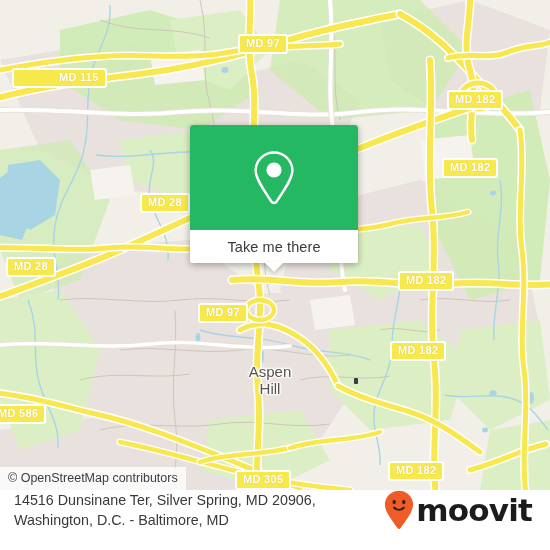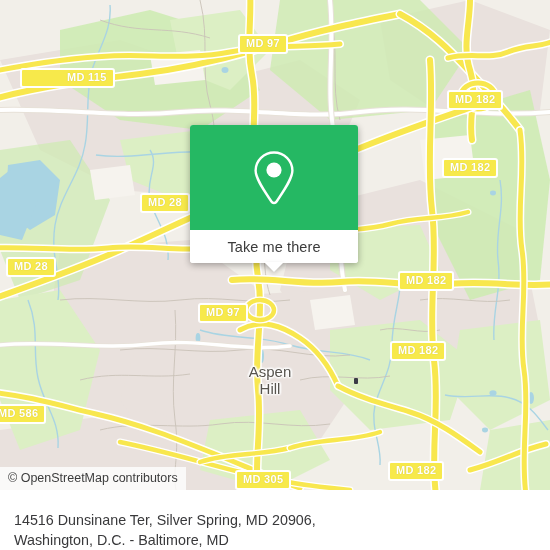--- a/index.html
+++ b/index.html
@@ -133,21 +133,21 @@
     filter: drop-shadow(0 2px 2px rgba(0,0,0,0.18));
   }
 
   
   #bottom-bar {
     position: absolute;
     left: 0; top: 490px;
     width: 550px; height: 60px;
     background: #ffffff;
     display: flex;
-    align-items: flex-end;
+    align-items: flex-start;
     justify-content: space-between;
     box-sizing: border-box;
     padding: 0 14px 0 14px;
   }
   #address-block {
     color: #39393b;
     font-family: "Liberation Sans", sans-serif;
     font-size: 14.3px;
     line-height: 20px;
     max-width: 380px;
@@ -313,21 +313,21 @@
 
       <path class="hwy-c" d="M200 462 C230 452 258 456 290 448" stroke-width="7"></path>
       <path class="hwy" d="M200 462 C230 452 258 456 290 448" stroke-width="4.4"></path>
       <path class="hwy-c" d="M290 448 C320 438 350 442 380 432" stroke-width="7"></path>
       <path class="hwy" d="M290 448 C320 438 350 442 380 432" stroke-width="4.4"></path>
 
       <path class="hwy-c" d="M300 240 C330 228 360 232 390 224 C420 216 440 220 468 212" stroke-width="7"></path>
       <path class="hwy" d="M300 240 C330 228 360 232 390 224 C420 216 440 220 468 212" stroke-width="4.4"></path>
     </svg>
 
-    <div class="shield" style="left:20px;  top:68px;padding-left:45px;">MD 115</div>
+    <div class="shield" style="left:12px;  top:68px;padding-left:45px;">MD 115</div>
     <div class="shield" style="left:238px; top:34px;">MD 97</div>
     <div class="shield" style="left:447px; top:90px;">MD 182</div>
     <div class="shield" style="left:442px; top:158px;">MD 182</div>
     <div class="shield" style="left:140px; top:193px;">MD 28</div>
     <div class="shield" style="left:6px;   top:257px;">MD 28</div>
     <div class="shield" style="left:398px; top:271px;">MD 182</div>
     <div class="shield" style="left:198px; top:303px;">MD 97</div>
     <div class="shield" style="left:390px; top:341px;">MD 182</div>
     <div class="shield" style="left:-10px; top:404px;">MD 586</div>
     <div class="shield" style="left:235px; top:470px;">MD 305</div>
@@ -354,15 +354,26 @@
     </div>
 
     <div id="attribution">© OpenStreetMap contributors</div>
   </div>
 
   <div id="bottom-bar">
     <div id="address-block">
       <span id="address-line-1">14516 Dunsinane Ter, Silver Spring, MD 20906,</span>
       <span id="address-line-2">Washington, D.C. - Baltimore, MD</span>
     </div>
+    <div id="brand-logo">
+      <span>
+        <svg id="brand-pin-icon" width="30" height="40" viewBox="0 0 30 40" xmlns="http://www.w3.org/2000/svg">
+          <path d="M15 0.8 C7.2 0.8 0.9 7.1 0.9 14.8 C0.9 22.6 10.6 33.6 13.6 38.2 C14.3 39.2 15.7 39.2 16.4 38.2 C19.4 33.6 29.1 22.6 29.1 14.8 C29.1 7.1 22.8 0.8 15 0.8 Z" fill="#ef5c28"></path>
+          <ellipse cx="10.2" cy="12.1" rx="1.7" ry="2.1" fill="#2b2118"></ellipse>
+          <ellipse cx="19.8" cy="12.1" rx="1.7" ry="2.1" fill="#2b2118"></ellipse>
+          <path d="M10.2 17.6 C12.2 20.6 17.8 20.6 19.8 17.6" fill="none" stroke="#2b2118" stroke-width="1.9" stroke-linecap="round"></path>
+        </svg>
+      </span>
+      <span id="brand-wordmark">moovit</span>
+    </div>
   </div>
 
 </div>
 
 </body></html>

